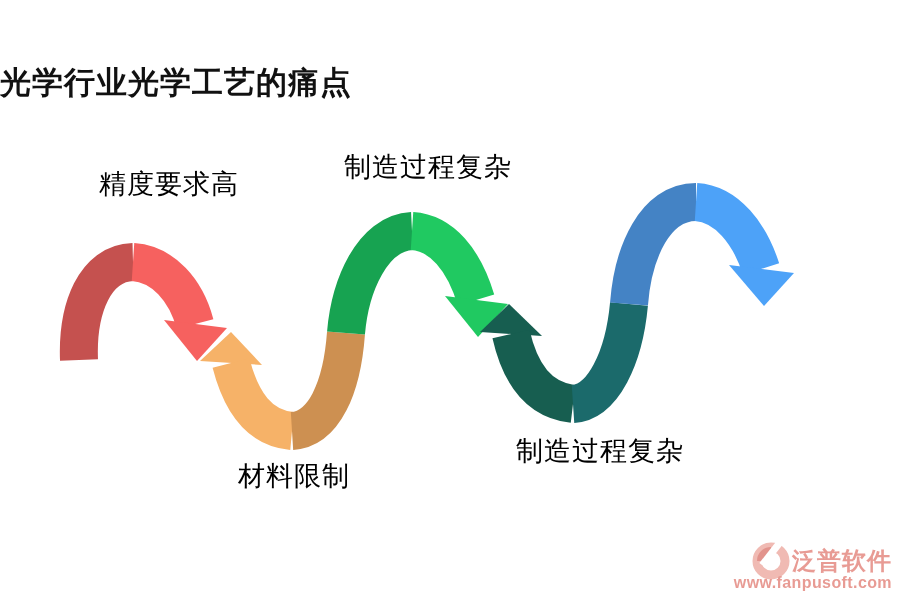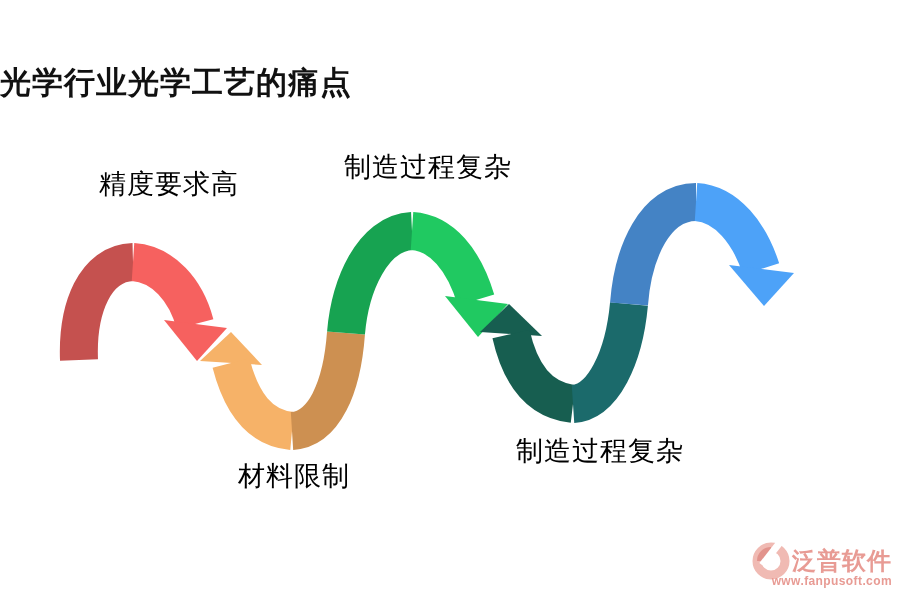--- a/index.html
+++ b/index.html
@@ -25,21 +25,21 @@
   .lbl-4{left:516px;top:433px;}
   .lbl-5{left:647px;top:131px;}
   .watermark{
     position:absolute;right:8px;bottom:10px;width:160px;height:48px;
   }
   .wm-row{position:absolute;right:0;top:0;display:flex;align-items:center;}
   .wm-brand{
     font-size:24px;font-weight:bold;letter-spacing:1px;
   }
   .wm-url{
-    position:absolute;right:0;top:32px;font-size:12px;font-weight:bold;
+    position:absolute;right:0;top:32px;font-size:16px;font-weight:bold;
     letter-spacing:0.4px;
   }
   .wm-icon{margin-right:2px;}
 </style>
 </head>
 <body>
 
 <div class="stage">
 
   <div class="title">光学行业光学工艺的痛点</div>

